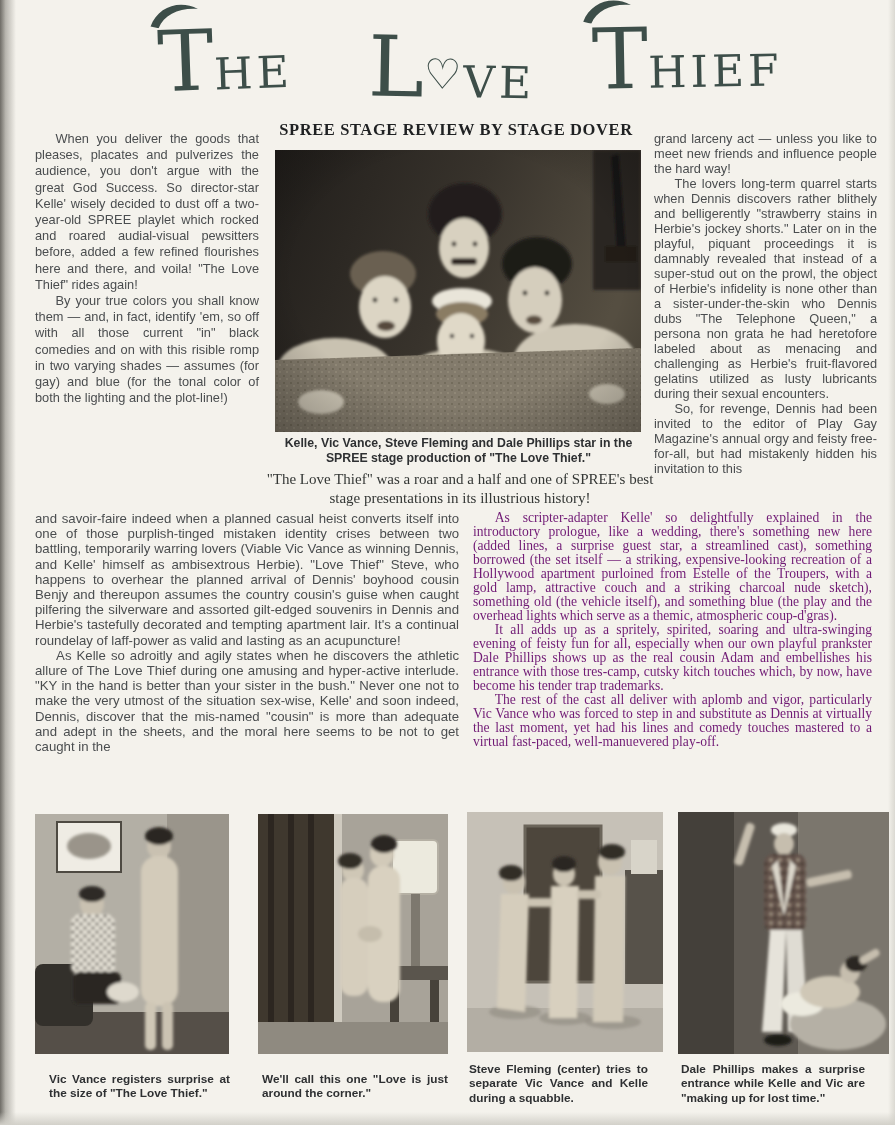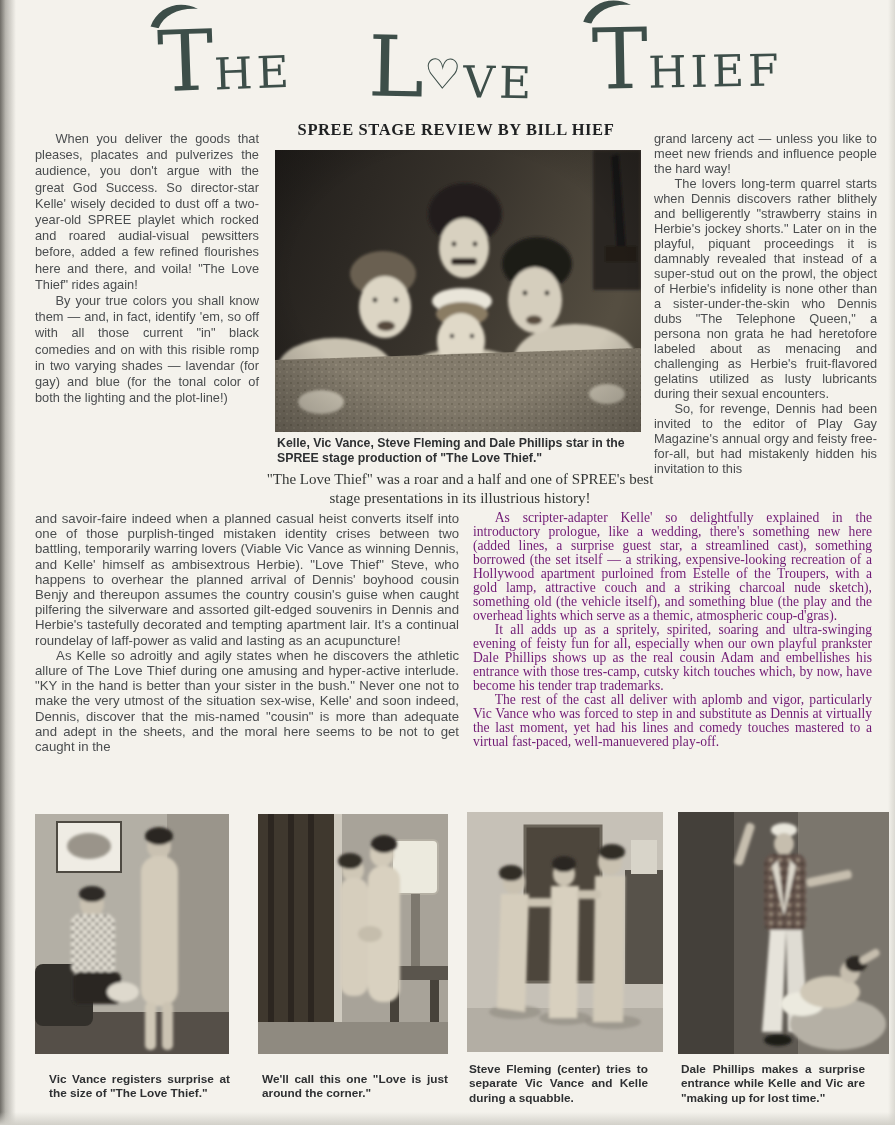--- a/index.html
+++ b/index.html
@@ -38,21 +38,21 @@
   
   .col { position:absolute; color:#4a4d4f; text-align:justify; }
   .left-narrow  { left:35px;  top:131px; width:224px; font-size:12.8px; line-height:16.2px; }
   .right-narrow { left:654px; top:131px; width:223px; font-size:12.8px; line-height:15px; }
   .left-wide    { left:35px;  top:511px; width:424px; font-size:13.2px; line-height:15.2px; }
   .right-wide   { left:473px; top:511px; width:399px; font-size:13.2px; line-height:15.2px; }
   .col p.ind { text-indent:1.6em; }
   .serif { font-family:"Liberation Serif", serif; font-size:13.6px; line-height:14px; color:#701a75; }
 
   .main-caption { position:absolute; left:277px; top:436px; width:363px;
-                  font-weight:700; font-size:12.3px; line-height:14.8px; color:#2e3032; text-align:left; }
+                  font-weight:700; font-size:12.3px; line-height:14.8px; color:#2e3032; text-align:center; }
   .pull-quote { position:absolute; left:260px; top:470px; width:400px; text-align:center;
                 font-family:"Liberation Serif", serif; font-size:15px; line-height:18.5px; color:#34373５; color:#343735; }
 
   
   figure.photo { position:absolute; overflow:hidden; background:#6a665e; }
   figure.photo svg { display:block; width:100%; height:100%; }
   .main-photo { left:275px; top:150px; width:366px; height:282px; }
   .pA { left:35px;  top:814px; width:194px; height:240px; }
   .pB { left:258px; top:814px; width:190px; height:240px; }
   .pC { left:467px; top:812px; width:196px; height:240px; }
@@ -83,25 +83,25 @@
     <span class="cap">L</span><span class="heart">♡</span><span class="small">VE</span>
   </div>
   <div class="mword mw3">
     <svg class="crescent" style="left:-10px; top:-16px;" viewBox="0 0 52 26">
       <path d="M2,24 C10,4 32,-2 50,8 C32,6 16,12 10,26 Z" fill="#3d4e49"></path>
     </svg>
     <span class="cap">T</span><span class="small">HIEF</span>
   </div>
 </header>
 
-<div class="subtitle">SPREE STAGE REVIEW BY BILL HIEF</div>
+<div class="subtitle">SPREE STAGE REVIEW BY STAGE DOVER</div>
 
 <section class="col left-narrow">
   <p class="ind">When you deliver the goods that pleases, placates and pulverizes the audience, you don't argue with the great God Success. So director-star Kelle' wisely decided to dust off a two-year-old SPREE playlet which rocked and roared audial-visual pewsitters before, added a few refined flourishes here and there, and voila! "The Love Thief" rides again!</p>
-  <p class="ind">By your true colors you shall know them — and, in fact, identify 'em, so off with all those current "in" black comedies and on with this risible romp in two varying shades — lavendar (for gay) and blue (for the tonal color of both the lighting and the plot-line!)</p>
+  <p class="ind">By your true colors you shall know them — and, in fact, identify 'em, so off with all those current "in" black comedies and on with this risible romp in two varying shades — assumes (for gay) and blue (for the tonal color of both the lighting and the plot-line!)</p>
 </section>
 
 <section class="col right-narrow">
   <p>grand larceny act — unless you like to meet new friends and influence people the hard way!</p>
   <p class="ind">The lovers long-term quarrel starts when Dennis discovers rather blithely and belligerently "strawberry stains in Herbie's jockey shorts." Later on in the playful, piquant proceedings it is damnably revealed that instead of a super-stud out on the prowl, the object of Herbie's infidelity is none other than a sister-under-the-skin who Dennis dubs "The Telephone Queen," a persona non grata he had heretofore labeled about as menacing and challenging as Herbie's fruit-flavored gelatins utilized as lusty lubricants during their sexual encounters.</p>
   <p class="ind">So, for revenge, Dennis had been invited to the editor of Play Gay Magazine's annual orgy and feisty free-for-all, but had mistakenly hidden his invitation to this</p>
 </section>
 
 <figure class="photo main-photo">
   <svg viewBox="0 0 366 282" preserveAspectRatio="none">

